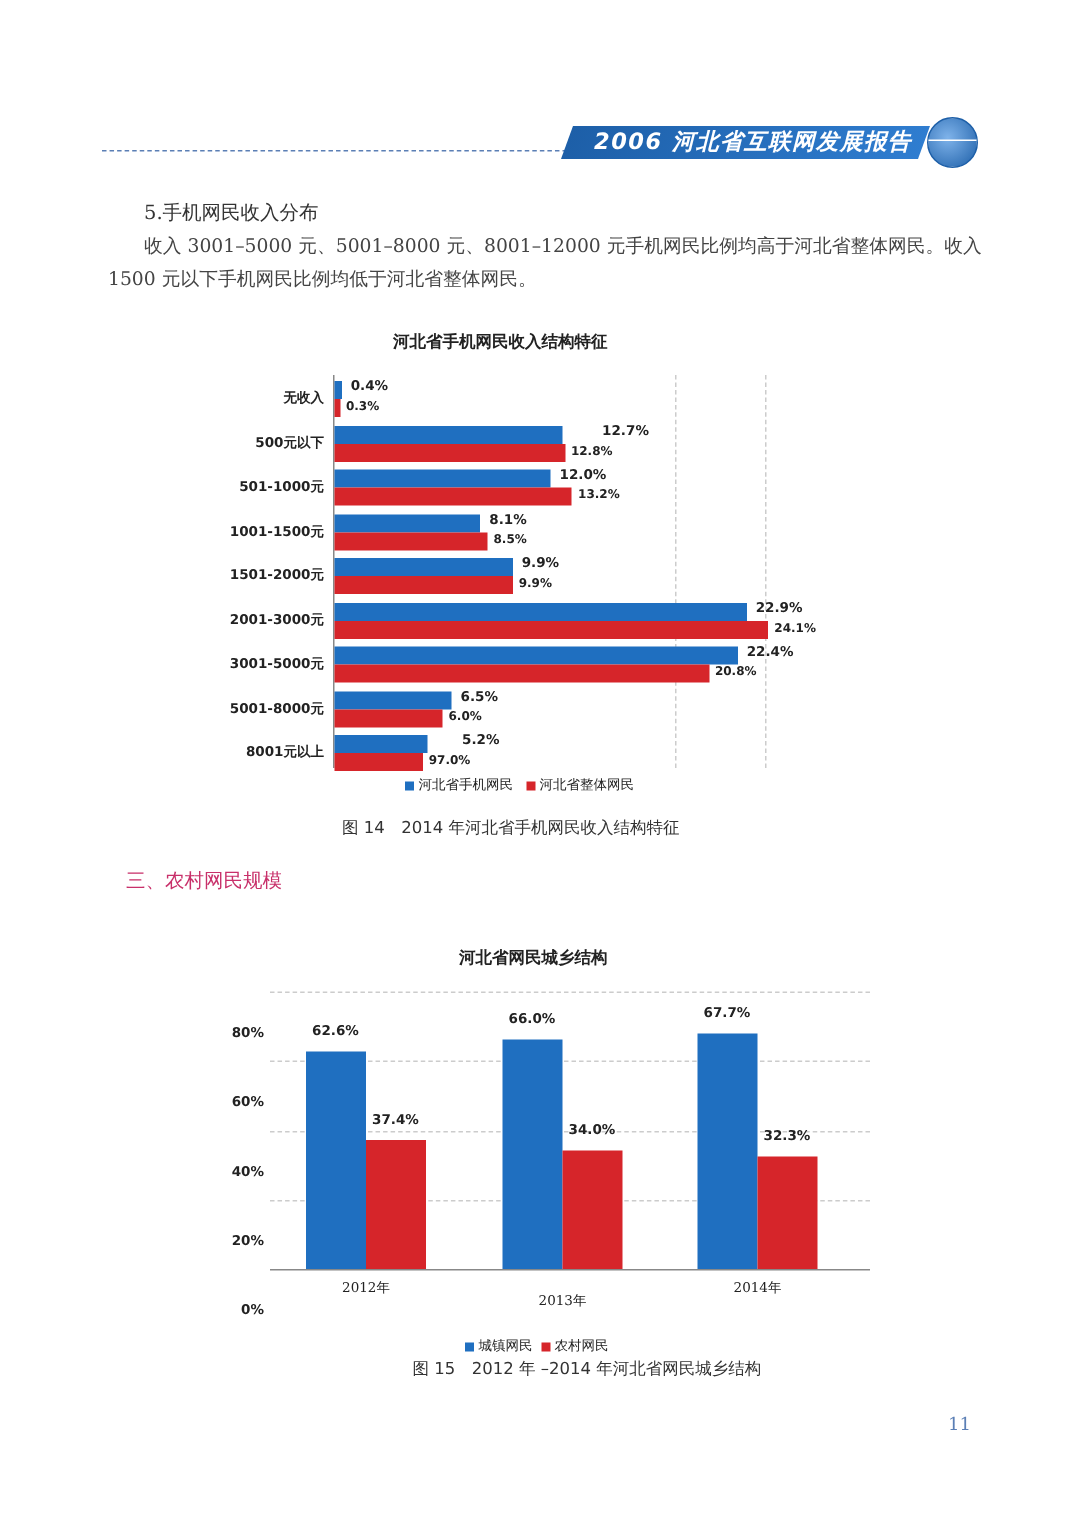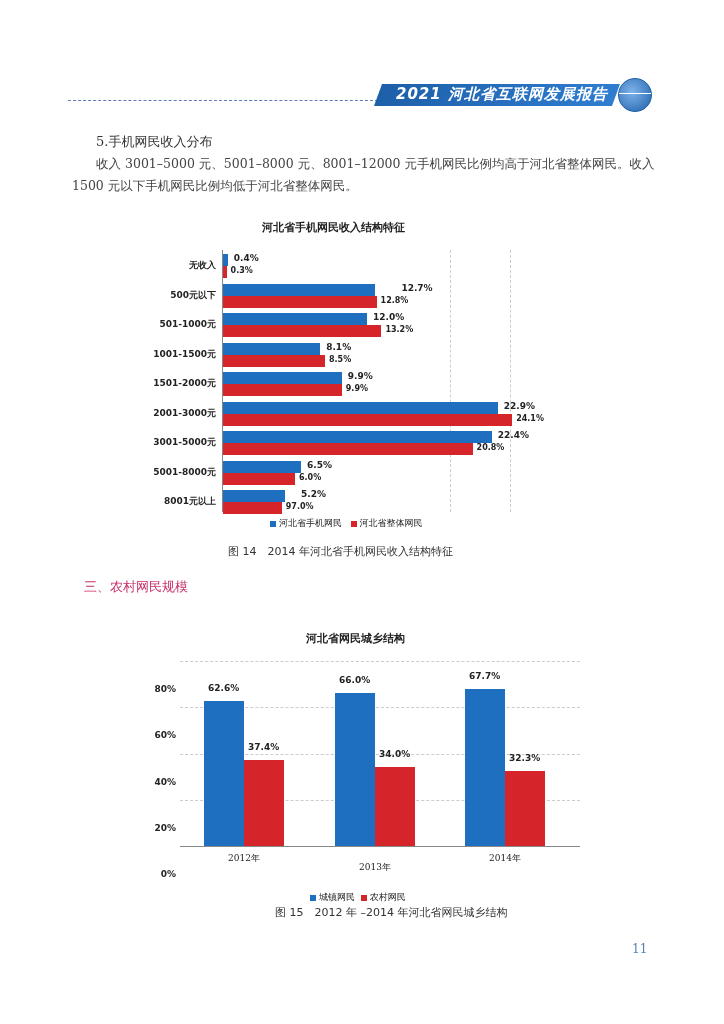--- a/index.html
+++ b/index.html
@@ -29,21 +29,21 @@
   .vbar-blue{position:absolute;width:40px;background:#1f6fc0;}
   .vbar-red{position:absolute;width:40px;background:#d6252a;}
   .xlabel{position:absolute;font-family:"DejaVu Serif",serif;font-size:9px;color:#222;text-align:center;width:60px;}
   .page-num{position:absolute;left:632px;top:942px;font-size:12px;color:#5b7fb5;}
 </style>
 </head>
 <body>
 
 <div class="hdr-line"></div>
 <div class="hdr-banner"></div>
-<div class="hdr-text">2021 河北省互联网发展报告</div>
+<div class="hdr-text">2006 河北省互联网发展报告</div>
 <div class="globe"></div>
 
 <div class="sec-title">5.手机网民收入分布</div>
 <div class="para">收入 3001–5000 元、5001–8000 元、8001–12000 元手机网民比例均高于河北省整体网民。收入 1500 元以下手机网民比例均低于河北省整体网民。</div>
 
 <div id="chart1">
   <div class="chart-title" style="left:262px;top:220px;">河北省手机网民收入结构特征</div>
   <div class="axis-v" style="left:222px;top:250px;height:262px;"></div>
   <div class="grid-v" style="left:450px;top:250px;height:262px;"></div>
   <div class="grid-v" style="left:510px;top:250px;height:262px;"></div>
@@ -84,21 +84,21 @@
       <div class="val" style="left: 497.8px; top: 430px;">22.4%</div>
       <div class="val sm" style="left: 476.6px; top: 443px;">20.8%</div>
       <div class="cat-label" style="left: 146px; top: 465.5px;">5001-8000元</div>
       <div class="bar-blue" style="left: 223px; top: 460.5px; width: 78px;"></div>
       <div class="bar-red" style="left: 223px; top: 472.5px; width: 72px;"></div>
       <div class="val" style="left: 307px; top: 459.5px;">6.5%</div>
       <div class="val sm" style="left: 299px; top: 472.5px;">6.0%</div>
       <div class="cat-label" style="left: 146px; top: 495px;">8001元以上</div>
       <div class="bar-blue" style="left: 223px; top: 490px; width: 62.4px;"></div>
       <div class="bar-red" style="left: 223px; top: 502px; width: 58.8px;"></div>
-      <div class="val" style="left: 301px; top: 489px;">5.2%</div>
+      <div class="val" style="left: 308px; top: 489px;">5.2%</div>
       <div class="val sm" style="left: 285.8px; top: 502px;">97.0%</div>
     </div>
   <div class="legend" style="left:270px;top:517px;">
     <span class="sw" style="background:#1f6fc0"></span><span>河北省手机网民</span>
     &nbsp;&nbsp;<span class="sw" style="background:#d6252a"></span><span>河北省整体网民</span>
   </div>
   <div class="caption" style="left:228px;top:544px;">图 14　2014 年河北省手机网民收入结构特征</div>
 </div>
 
 <div class="section3">三、农村网民规模</div>

